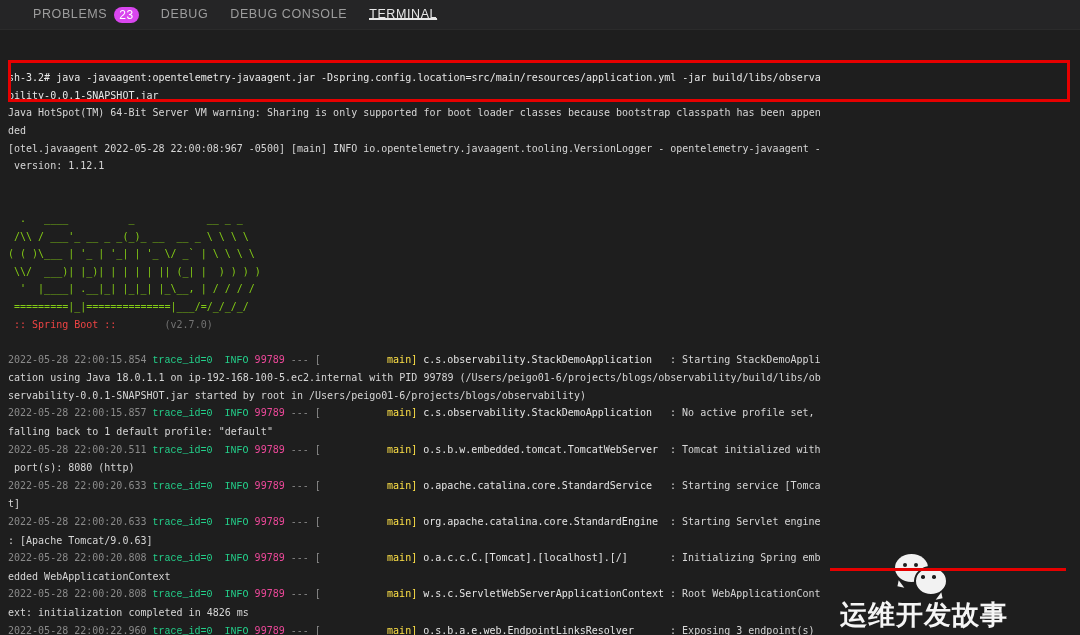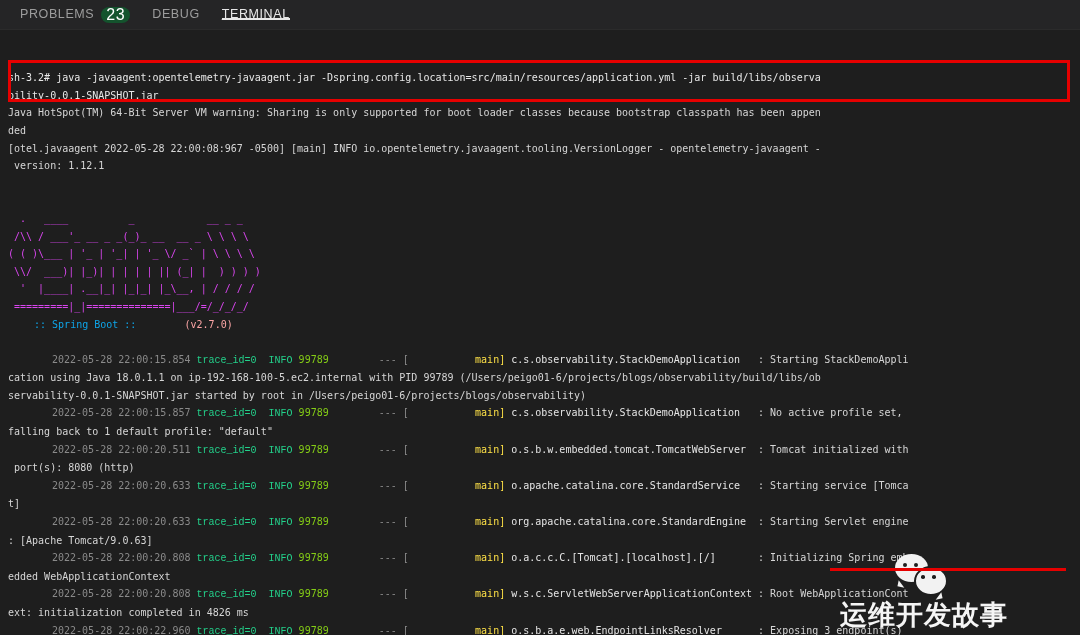--- a/index.html
+++ b/index.html
@@ -15,21 +15,21 @@
   }
 
   
   #panel-tabbar {
     position: relative;
     height: 30px;
     background: #252526;
     border-bottom: 1px solid #2b2b2b;
     display: flex;
     align-items: center;
-    padding-left: 20px;
+    padding-left: 33px;
     box-sizing: border-box;
   }
   .tab {
     display: flex;
     align-items: center;
     height: 30px;
     margin-right: 22px;
     font-family: "Liberation Sans", sans-serif;
     font-size: 12.5px;
     letter-spacing: 0.6px;
@@ -47,28 +47,28 @@
     position: absolute;
     left: 0;
     right: 0;
     bottom: 3px;
     height: 1.5px;
     background: #e7e7e7;
   }
   .tab-label { position: relative; display: inline-block; padding-bottom: 2px; }
   .tab-badge {
     margin-left: 7px;
-    background: #14532d;
+    background: #d946ef;
     color: #ffffff;
     border-radius: 9px;
     min-width: 19px;
     height: 16px;
     line-height: 16px;
     text-align: center;
-    font-size: 16px;
+    font-size: 12px;
     font-family: "Liberation Sans", sans-serif;
     padding: 0 5px;
     box-sizing: border-box;
   }
 
   
   #terminal {
     position: relative;
     background: #1e1e1e;
     height: 605px;
@@ -78,29 +78,29 @@
     font-size: 10px;
     line-height: 17.6px;
     color: #d4d4d4;
     white-space: pre;
     letter-spacing: 0px;
   }
   .row { white-space: pre; }
 
   
   .c-default { color: #d6d6d6; margin-top: 8px; }
-  .c-dim     { color: #8a8a8a; margin-left: 44px; }
+  .c-dim     { color: #8a8a8a; }
   .c-green   { color: #23d18b; font-family: Liberation Mono, monospace; }
-  .c-magenta { color: #84cc16; }
+  .c-magenta { color: #ec4899; }
   .c-cyan    { color: #e5e5e5; }
   .c-white   { color: #e8e8e8; }
   .c-gray    { color: #fde047; }
-  .banner    { color: #d946ef; }
-  .banner-green { color: #0ea5e9; margin-left: 20px; }
-  .banner-ver   { color: #fca5a5; }
+  .banner    { color: #84cc16; }
+  .banner-green { color: #ef4444; }
+  .banner-ver   { color: #737373; }
 
   
   #cmd-highlight-box {
     position: absolute;
     left: 8px;
     top: 30px;
     width: 1062px;
     height: 42px;
     border: 3px solid #e60000;
     box-sizing: border-box;
@@ -193,20 +193,23 @@
 </head>
 <body>
 
 <div id="panel-tabbar">
     <div class="tab">
       <span class="tab-label">PROBLEMS</span>
       <span class="tab-badge">23</span>
     </div>
     <div class="tab">
       <span class="tab-label">DEBUG</span>
+    </div>
+    <div class="tab">
+      <span class="tab-label">DEBUG CONSOLE</span>
     </div>
     <div class="tab active">
       <span class="tab-label">TERMINAL</span>
     </div>
   </div>
 
 <div id="terminal">
   <div id="terminal-lines"><div class="row"><span class="c-white">sh-3.2# java -javaagent:opentelemetry-javaagent.jar -Dspring.config.location=src/main/resources/application.yml -jar build/libs/observa</span></div><div class="row"><span class="c-white">bility-0.0.1-SNAPSHOT.jar</span></div><div class="row"><span class="c-default">Java HotSpot(TM) 64-Bit Server VM warning: Sharing is only supported for boot loader classes because bootstrap classpath has been appen</span></div><div class="row"><span class="c-default">ded</span></div><div class="row"><span class="c-default">[otel.javaagent 2022-05-28 22:00:08:967 -0500] [main] INFO io.opentelemetry.javaagent.tooling.VersionLogger - opentelemetry-javaagent -</span></div><div class="row"><span class="c-default"> version: 1.12.1</span></div><div class="row"> </div><div class="row"> </div><div class="row"><span class="banner">  .   ____          _            __ _ _</span></div><div class="row"><span class="banner"> /\\ / ___'_ __ _ _(_)_ __  __ _ \ \ \ \</span></div><div class="row"><span class="banner">( ( )\___ | '_ | '_| | '_ \/ _` | \ \ \ \</span></div><div class="row"><span class="banner"> \\/  ___)| |_)| | | | | || (_| |  ) ) ) )</span></div><div class="row"><span class="banner">  '  |____| .__|_| |_|_| |_\__, | / / / /</span></div><div class="row"><span class="banner"> =========|_|==============|___/=/_/_/_/</span></div><div class="row"><span class="banner-green"> :: Spring Boot :: </span><span class="banner-ver">       (v2.7.0)</span></div><div class="row"> </div><div class="row"><span class="c-dim">2022-05-28 22:00:15.854 </span><span class="c-green">trace_id=0</span><span class="c-default">  </span><span class="c-green">INFO</span><span class="c-default"> </span><span class="c-magenta">99789</span><span class="c-dim"> --- [</span><span class="c-gray">           main]</span><span class="c-cyan"> c.s.observability.StackDemoApplication</span><span class="c-default">   : Starting StackDemoAppli</span></div><div class="row"><span class="c-default">cation using Java 18.0.1.1 on ip-192-168-100-5.ec2.internal with PID 99789 (/Users/peigo01-6/projects/blogs/observability/build/libs/ob</span></div><div class="row"><span class="c-default">servability-0.0.1-SNAPSHOT.jar started by root in /Users/peigo01-6/projects/blogs/observability)</span></div><div class="row"><span class="c-dim">2022-05-28 22:00:15.857 </span><span class="c-green">trace_id=0</span><span class="c-default">  </span><span class="c-green">INFO</span><span class="c-default"> </span><span class="c-magenta">99789</span><span class="c-dim"> --- [</span><span class="c-gray">           main]</span><span class="c-cyan"> c.s.observability.StackDemoApplication</span><span class="c-default">   : No active profile set,</span></div><div class="row"><span class="c-default">falling back to 1 default profile: "default"</span></div><div class="row"><span class="c-dim">2022-05-28 22:00:20.511 </span><span class="c-green">trace_id=0</span><span class="c-default">  </span><span class="c-green">INFO</span><span class="c-default"> </span><span class="c-magenta">99789</span><span class="c-dim"> --- [</span><span class="c-gray">           main]</span><span class="c-cyan"> o.s.b.w.embedded.tomcat.TomcatWebServer</span><span class="c-default">  : Tomcat initialized with</span></div><div class="row"><span class="c-default"> port(s): 8080 (http)</span></div><div class="row"><span class="c-dim">2022-05-28 22:00:20.633 </span><span class="c-green">trace_id=0</span><span class="c-default">  </span><span class="c-green">INFO</span><span class="c-default"> </span><span class="c-magenta">99789</span><span class="c-dim"> --- [</span><span class="c-gray">           main]</span><span class="c-cyan"> o.apache.catalina.core.StandardService</span><span class="c-default">   : Starting service [Tomca</span></div><div class="row"><span class="c-default">t]</span></div><div class="row"><span class="c-dim">2022-05-28 22:00:20.633 </span><span class="c-green">trace_id=0</span><span class="c-default">  </span><span class="c-green">INFO</span><span class="c-default"> </span><span class="c-magenta">99789</span><span class="c-dim"> --- [</span><span class="c-gray">           main]</span><span class="c-cyan"> org.apache.catalina.core.StandardEngine</span><span class="c-default">  : Starting Servlet engine</span></div><div class="row"><span class="c-default">: [Apache Tomcat/9.0.63]</span></div><div class="row"><span class="c-dim">2022-05-28 22:00:20.808 </span><span class="c-green">trace_id=0</span><span class="c-default">  </span><span class="c-green">INFO</span><span class="c-default"> </span><span class="c-magenta">99789</span><span class="c-dim"> --- [</span><span class="c-gray">           main]</span><span class="c-cyan"> o.a.c.c.C.[Tomcat].[localhost].[/]</span><span class="c-default">       : Initializing Spring emb</span></div><div class="row"><span class="c-default">edded WebApplicationContext</span></div><div class="row"><span class="c-dim">2022-05-28 22:00:20.808 </span><span class="c-green">trace_id=0</span><span class="c-default">  </span><span class="c-green">INFO</span><span class="c-default"> </span><span class="c-magenta">99789</span><span class="c-dim"> --- [</span><span class="c-gray">           main]</span><span class="c-cyan"> w.s.c.ServletWebServerApplicationContext</span><span class="c-default"> : Root WebApplicationCont</span></div><div class="row"><span class="c-default">ext: initialization completed in 4826 ms</span></div><div class="row"><span class="c-dim">2022-05-28 22:00:22.960 </span><span class="c-green">trace_id=0</span><span class="c-default">  </span><span class="c-green">INFO</span><span class="c-default"> </span><span class="c-magenta">99789</span><span class="c-dim"> --- [</span><span class="c-gray">           main]</span><span class="c-cyan"> o.s.b.a.e.web.EndpointLinksResolver</span><span class="c-default">      : Exposing 3 endpoint(s)</span></div><div class="row"><span class="c-default">beneath base path '/actuator'</span></div></div>
   <div id="cmd-highlight-box"></div>
 </div>

